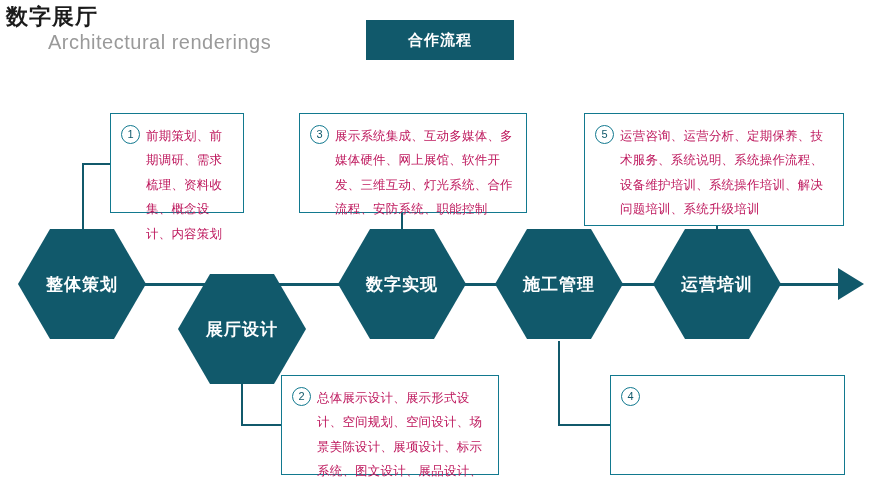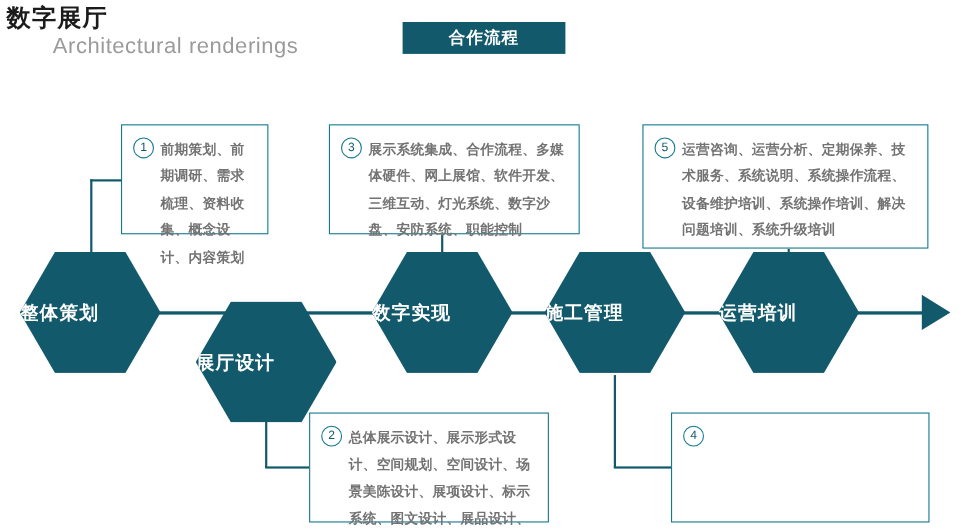--- a/index.html
+++ b/index.html
@@ -33,21 +33,21 @@
   .title-sub {
     position: absolute;
     left: 48px; top: 31px;
     font-size: 20px;
     color: #9a9a9a;
     letter-spacing: 0.5px;
   }
   .header-badge {
     position: absolute;
     left: 366px; top: 20px;
-    width: 148px; height: 29px;
+    width: 148px; height: 40px;
     background: #11596b;
     display: flex;
     align-items: center;
     justify-content: center;
   }
   .header-badge span {
     color: #ffffff;
     font-size: 15px;
     font-weight: bold;
     letter-spacing: 1px;
@@ -71,20 +71,21 @@
 
   
   .hex {
     position: absolute;
     width: 128px;
     height: 110px;
     background: #11596b;
     clip-path: polygon(25% 0%, 75% 0%, 100% 50%, 75% 100%, 25% 100%, 0% 50%);
     display: flex;
     align-items: center;
+    justify-content: center;
     top: 229px;
   }
   .hex span {
     color: #ffffff;
     font-size: 17px;
     font-weight: bold;
     letter-spacing: 1px;
     white-space: nowrap;
   }
   .hex-1 { left: 18px; }
@@ -111,23 +112,22 @@
     color: #11596b;
     font-size: 11px;
     line-height: 16px;
     text-align: center;
     margin-right: 6px;
     margin-top: 1px;
   }
   .callout .txt {
     font-size: 12.5px;
     line-height: 1.95;
-    color: #737373;
+    color: #be185d;
     letter-spacing: 0.2px;
-    font-weight: bold;
   }
 
   .c1 { left: 110px; top: 113px; width: 134px; height: 100px; }
   .c3 { left: 299px; top: 113px; width: 228px; height: 100px; }
   .c5 { left: 584px; top: 113px; width: 260px; height: 113px; }
   .c2 { left: 281px; top: 375px; width: 218px; height: 100px; }
   .c4 { left: 610px; top: 375px; width: 235px; height: 100px; }
 
   
   .lead { position: absolute; background: #11596b; }
@@ -190,21 +190,21 @@
     <span>施工管理</span>
   </div>
 
   <div class="callout c1">
     <div class="num">1</div>
     <div class="txt">前期策划、前期调研、需求梳理、资料收集、概念设计、内容策划</div>
   </div>
 
   <div class="callout c3">
     <div class="num">3</div>
-    <div class="txt">展示系统集成、合作流程、多媒体硬件、网上展馆、软件开发、三维互动、灯光系统、数字沙盘、安防系统、职能控制</div>
+    <div class="txt">展示系统集成、互动多媒体、多媒体硬件、网上展馆、软件开发、三维互动、灯光系统、合作流程、安防系统、职能控制</div>
   </div>
 
   <div class="callout c5">
     <div class="num">5</div>
     <div class="txt">运营咨询、运营分析、定期保养、技术服务、系统说明、系统操作流程、设备维护培训、系统操作培训、解决问题培训、系统升级培训</div>
   </div>
 
   <div class="callout c2">
     <div class="num">2</div>
     <div class="txt">总体展示设计、展示形式设计、空间规划、空间设计、场景美陈设计、展项设计、标示系统、图文设计、展品设计、艺术品设计</div>

